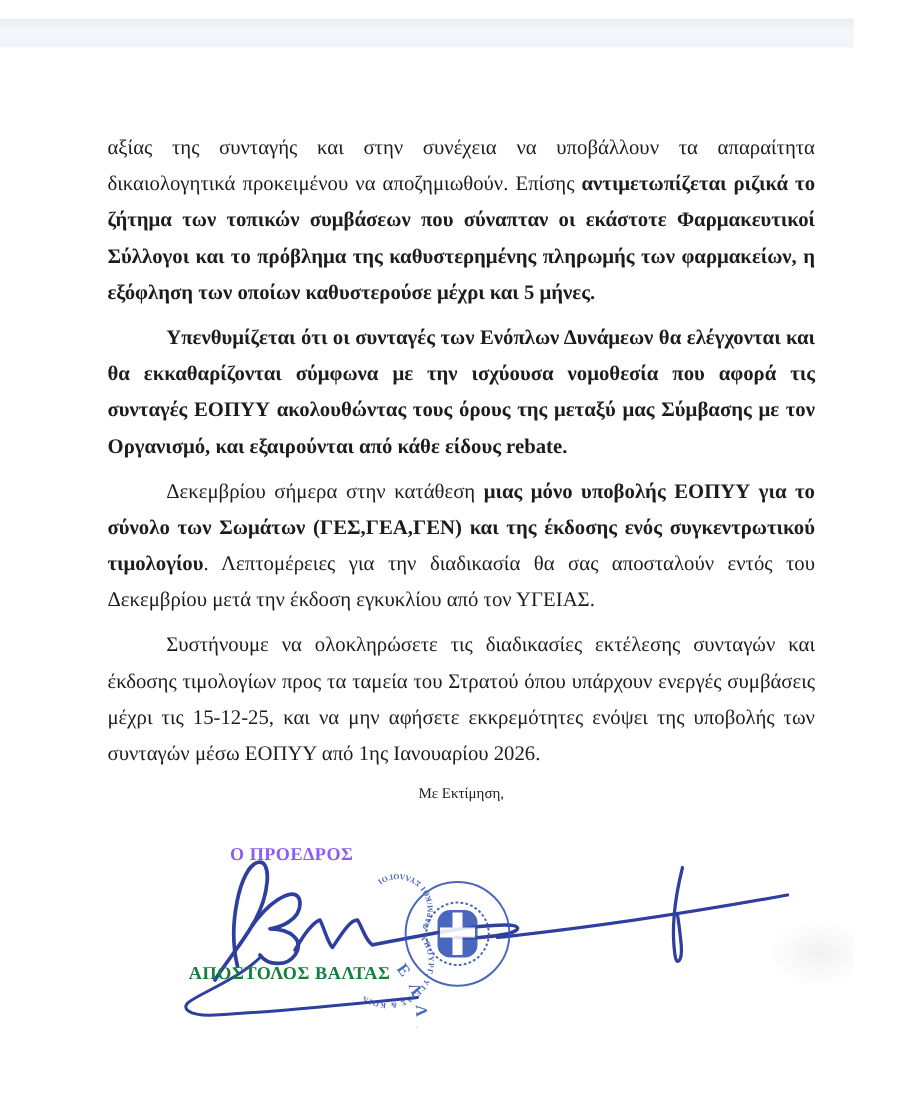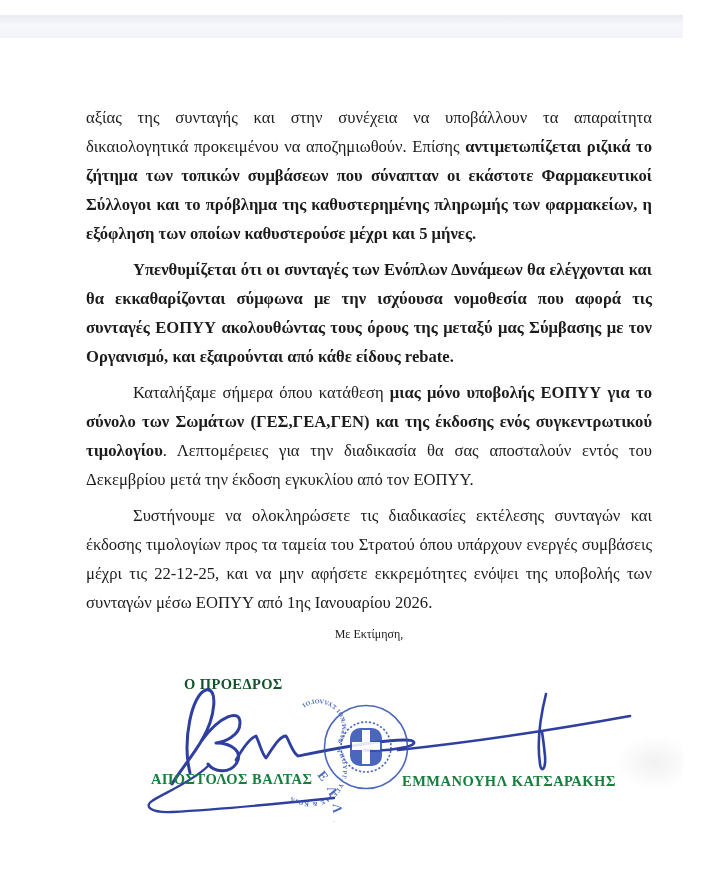--- a/index.html
+++ b/index.html
@@ -12,21 +12,21 @@
     background:linear-gradient(180deg,#e9ebf2 0%,#f7f8fc 45%,#f2f3f8 100%);
   }
   .paragraphs{position:absolute;left:86px;top:103px;width:566px;font-size:16.6px;}
   .para{margin:0 0 7px 0;line-height:29px;text-align:justify;}
   .para.indent{text-indent:47px;}
   .para b{font-weight:700;}
   .closing{
     position:absolute;left:86px;top:620px;width:566px;text-align:center;
     font-size:12px;line-height:29px;
   }
-  .sig-title{position:absolute;font-size:14.5px;font-weight:700;letter-spacing:.4px;color:#14532d;}
+  .sig-title{position:absolute;font-size:14.5px;font-weight:700;letter-spacing:.4px;color:#8b5cf6;}
   .sig-title.left{left:184px;top:676px;}
   .sig-title.right{left:417px;top:673px;}
   .sig-name{position:absolute;font-size:14.5px;font-weight:700;letter-spacing:.5px;color:#15803d;}
   .sig-name.left{left:151px;top:771px;}
   .sig-name.right{left:402px;top:773px;}
   .ink{position:absolute;pointer-events:none;}
   .ink path{fill:none;stroke:#2e3f9f;stroke-linecap:round;stroke-linejoin:round;}
   .ink.left-ink{left:132px;top:678px;}
   .ink.right-ink{left:393px;top:686px;}
   .stamp{position:absolute;left:291px;top:672px;opacity:.88;}
@@ -38,22 +38,22 @@
 </head>
 <body>
 
 <div class="canvas">
 
   <div class="top-band"></div>
 
   <div class="paragraphs">
       <p class="para"><span>αξίας της συνταγής και στην συνέχεια να υποβάλλουν τα απαραίτητα δικαιολογητικά προκειμένου να αποζημιωθούν. Επίσης </span><b>αντιμετωπίζεται ριζικά το ζήτημα των τοπικών συμβάσεων που σύναπταν οι εκάστοτε Φαρμακευτικοί Σύλλογοι και το πρόβλημα της καθυστερημένης πληρωμής των φαρμακείων, η εξόφληση των οποίων καθυστερούσε μέχρι και 5 μήνες.</b></p>
       <p class="para indent"><b>Υπενθυμίζεται ότι οι συνταγές των Ενόπλων Δυνάμεων θα ελέγχονται και θα εκκαθαρίζονται σύμφωνα με την ισχύουσα νομοθεσία που αφορά τις συνταγές ΕΟΠΥΥ ακολουθώντας τους όρους της μεταξύ μας Σύμβασης με τον Οργανισμό, και εξαιρούνται από κάθε είδους rebate.</b></p>
-      <p class="para indent"><span>Καταλήξαμε σήμερα όπου κατάθεση </span><b>μιας  μόνο υποβολής ΕΟΠΥΥ για το σύνολο των Σωμάτων (ΓΕΣ,ΓΕΑ,ΓΕΝ) και της έκδοσης ενός συγκεντρωτικού τιμολογίου</b><span>. Λεπτομέρειες για την διαδικασία θα σας αποσταλούν εντός του Δεκεμβρίου μετά την έκδοση εγκυκλίου από τον ΕΟΠΥΥ.</span></p>
-      <p class="para indent"><span>Συστήνουμε να ολοκληρώσετε τις διαδικασίες εκτέλεσης συνταγών και έκδοσης τιμολογίων προς τα ταμεία του Στρατού όπου υπάρχουν ενεργές συμβάσεις μέχρι τις 22-12-25, και να μην αφήσετε εκκρεμότητες ενόψει της υποβολής των συνταγών μέσω ΕΟΠΥΥ από 1ης Ιανουαρίου 2026.</span></p>
+      <p class="para indent"><span>Δεκεμβρίου σήμερα στην κατάθεση </span><b>μιας  μόνο υποβολής ΕΟΠΥΥ για το σύνολο των Σωμάτων (ΓΕΣ,ΓΕΑ,ΓΕΝ) και της έκδοσης ενός συγκεντρωτικού τιμολογίου</b><span>. Λεπτομέρειες για την διαδικασία θα σας αποσταλούν εντός του Δεκεμβρίου μετά την έκδοση εγκυκλίου από τον ΥΓΕΙΑΣ.</span></p>
+      <p class="para indent"><span>Συστήνουμε να ολοκληρώσετε τις διαδικασίες εκτέλεσης συνταγών και έκδοσης τιμολογίων προς τα ταμεία του Στρατού όπου υπάρχουν ενεργές συμβάσεις μέχρι τις 15-12-25, και να μην αφήσετε εκκρεμότητες ενόψει της υποβολής των συνταγών μέσω ΕΟΠΥΥ από 1ης Ιανουαρίου 2026.</span></p>
     </div>
 
   <div class="closing">Με Εκτίμηση,</div>
 
   <div class="sig-title left">Ο ΠΡΟΕΔΡΟΣ</div>
 
   <svg class="ink left-ink" width="310" height="142" viewBox="0 0 310 142">
     <path d="M 58,95 C 50,62 60,16 74,12 C 86,9 84,38 70,62 C 60,79 47,94 40,106" stroke-width="3"></path>
     <path d="M 70,62 C 88,38 108,30 108,45 C 108,58 92,64 84,65 C 100,65 112,74 104,86 C 97,96 82,94 76,86" stroke-width="3"></path>
     <path d="M 104,82 C 112,68 118,60 124,58 C 128,66 130,76 134,80 C 142,68 148,58 154,58 C 158,64 160,74 166,78 C 196,72 244,62 272,62 C 284,62 286,66 274,69 C 260,72 242,73 232,72" stroke-width="2.8"></path>
@@ -83,17 +83,16 @@
       <text font-family="Liberation Serif, serif" font-size="6.2" font-weight="700" letter-spacing=".8" stroke="none">
         <textPath href="#innerTopArc" startOffset="2%">ΥΠΟΥΡΓ. ΥΓΕΙΑΣ &amp; ΚΟΙΝ. ΑΛΛΗΛ.</textPath>
       </text>
       <text font-family="Liberation Serif, serif" font-size="6.2" font-weight="700" letter-spacing=".8" text-anchor="middle" stroke="none">
         <textPath href="#innerBottomArc" startOffset="25%">ΦΑΡΜ/ΚΟΙ ΣΥΛΛΟΓΟΙ</textPath>
       </text>
     </g>
   </svg>
 
   <div class="sig-name left">ΑΠΟΣΤΟΛΟΣ ΒΑΛΤΑΣ</div>
-  <div class="sig-name right">ΕΜΜΑΝΟΥΗΛ ΚΑΤΣΑΡΑΚΗΣ</div>
 
   <div class="smudge"></div>
 
 </div>
 
 </body></html>

